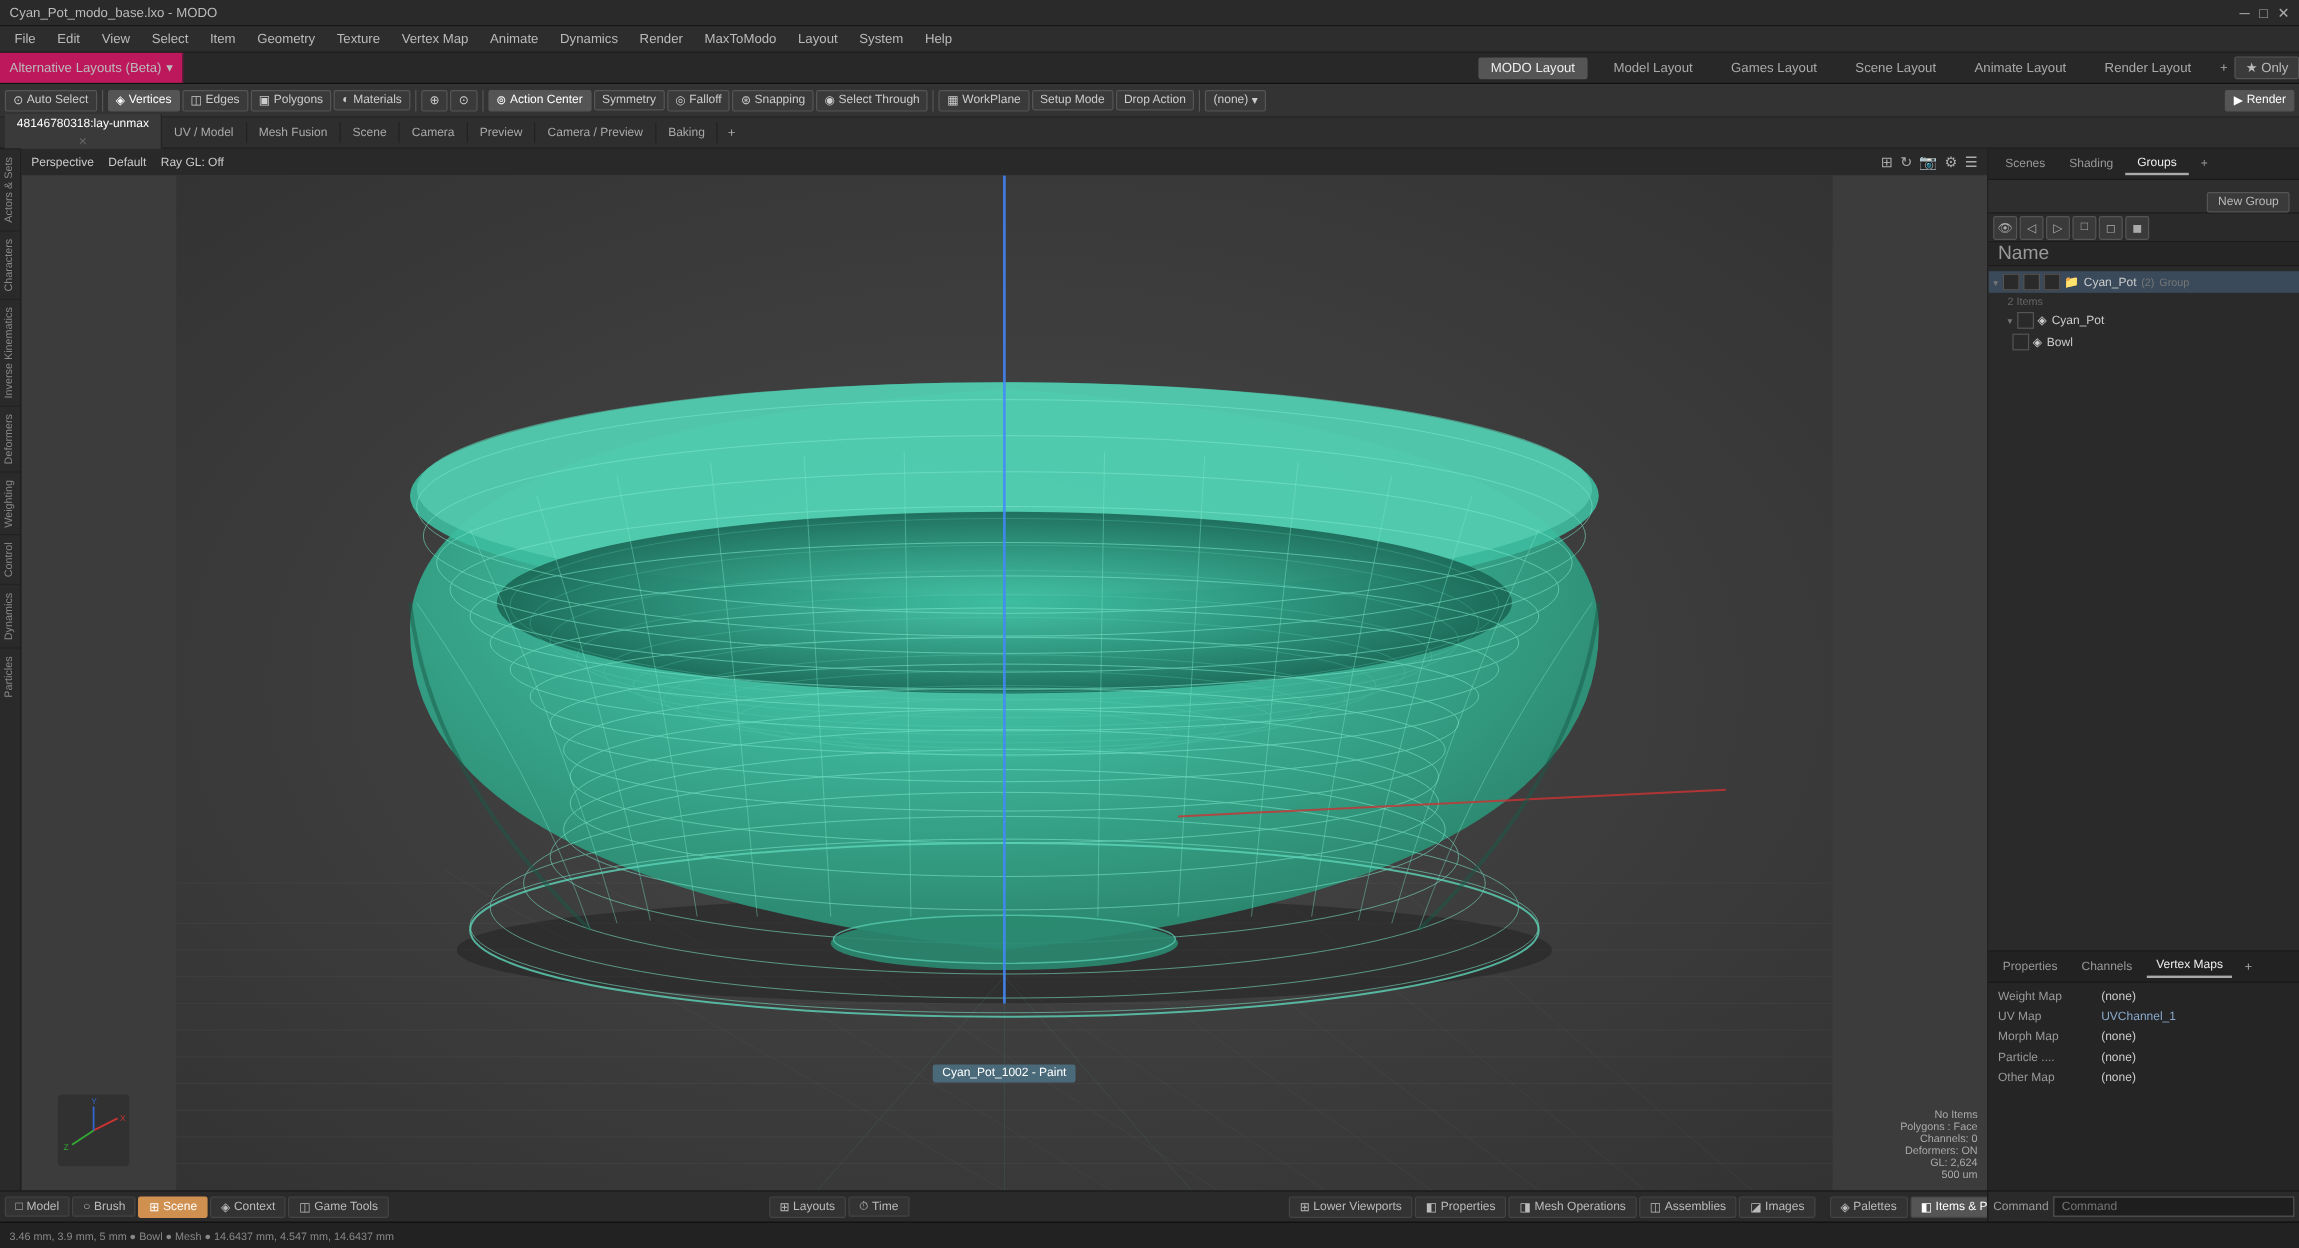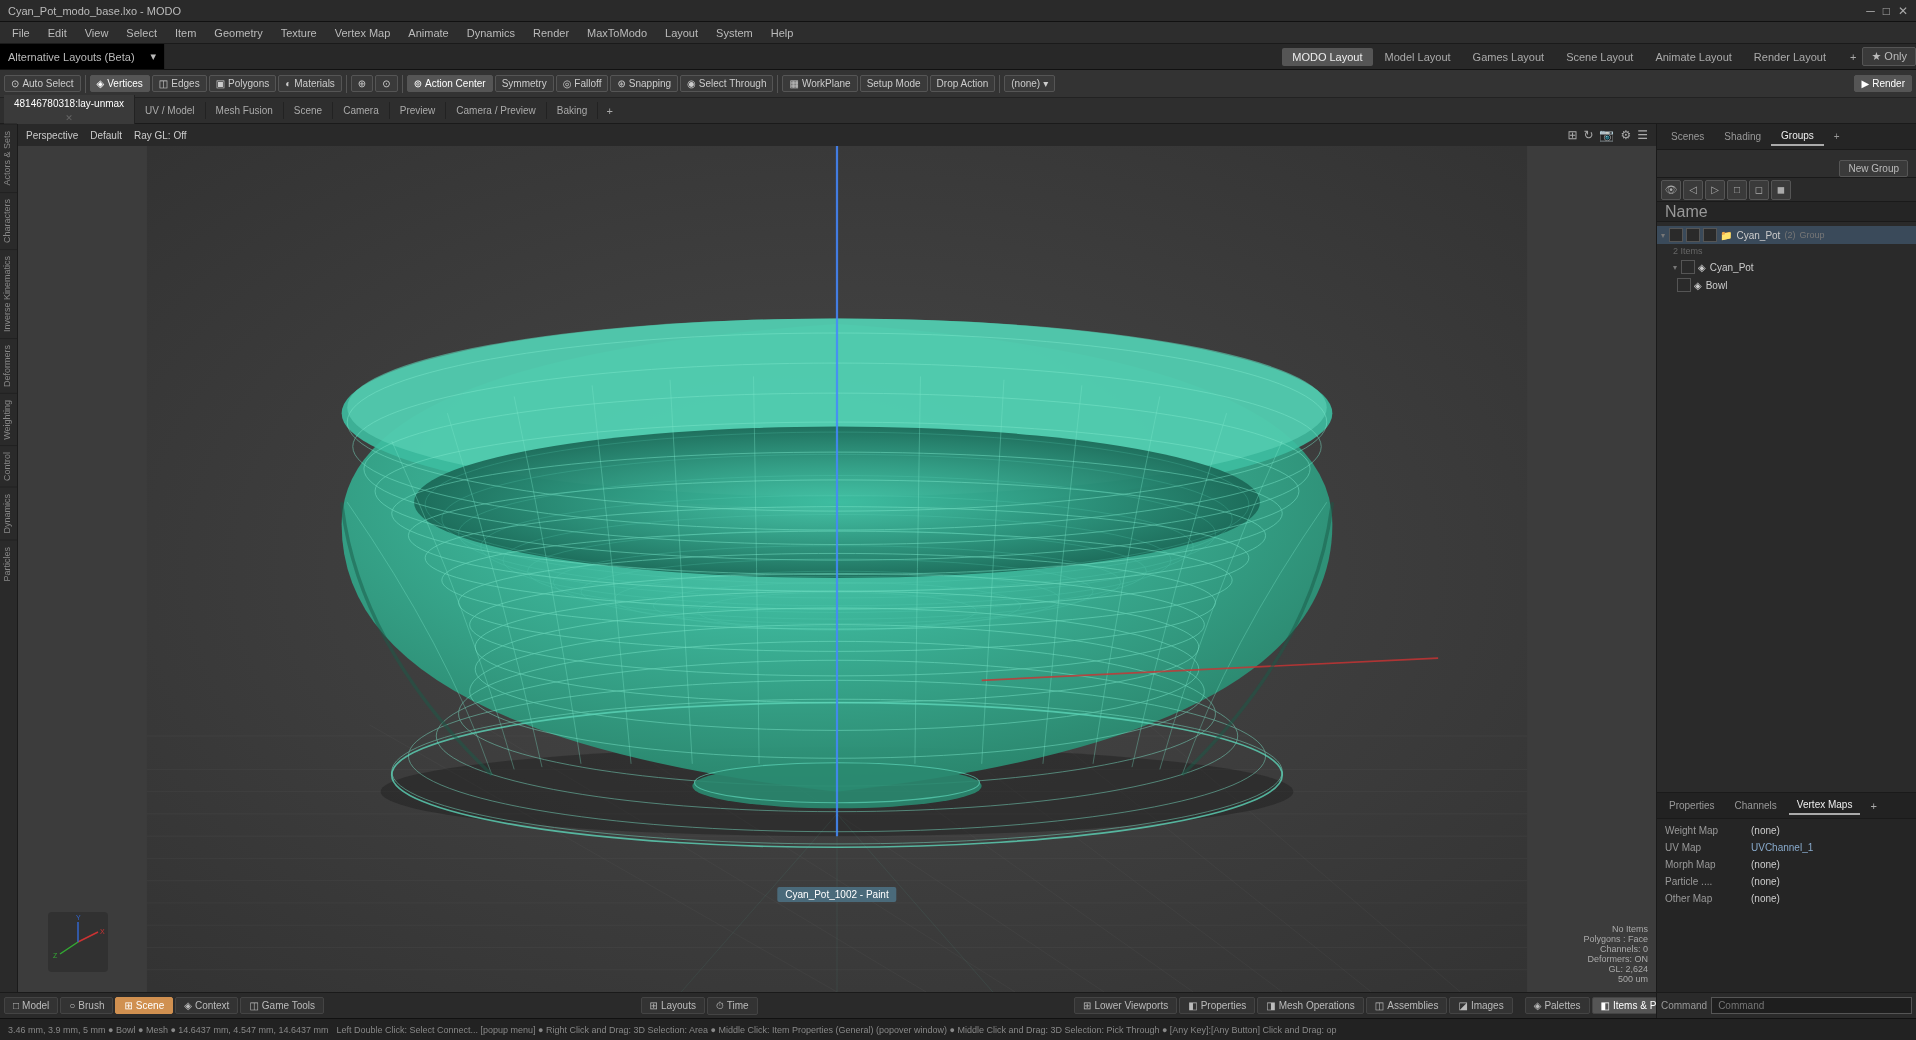--- a/index.html
+++ b/index.html
@@ -29,23 +29,23 @@
       border-radius: 2px;
     }
 
     
     #layout-tabs {
       height: 26px; background: #282828; display: flex; align-items: center;
       border-bottom: 1px solid #111;
     }
     #layout-tabs .alt-layouts {
       padding: 2px 8px; font-size: 11px; color: #bbb; cursor: pointer;
-      background: #000000; border-right: 1px solid #222; display: flex; align-items: center; gap: 16px; height: 100%;
-    }
-    #layout-tabs .tabs-right { display: flex; margin-left: auto; margin-right: 8px; gap: 2px; }
+      background: #be185d; border-right: 1px solid #222; display: flex; align-items: center; gap: 4px; height: 100%;
+    }
+    #layout-tabs .tabs-right { display: flex; margin-left: auto; margin-right: 8px; gap: 12px; }
     #layout-tabs .tab {
       padding: 3px 10px; font-size: 11px; color: #aaa; cursor: pointer;
       border-radius: 2px;
     }
     #layout-tabs .tab.active { background: #555; color: #eee; }
     #layout-tabs .tab-plus { color: #aaa; cursor: pointer; padding: 3px 6px; }
     #layout-tabs .only-btn {
       padding: 2px 8px; font-size: 11px; color: #bbb; cursor: pointer;
       background: #3a3a3a; border: 1px solid #555; border-radius: 2px; margin-left: 0;
     }
@@ -767,14 +767,13 @@
   </div>
 </div>
 
 <div id="command-area">
   <span style="font-size:10px;color:#999;margin-right:4px;">Command</span>
   <input id="command-input" type="text" placeholder="Command" style="">
 </div>
 
 <div id="statusbar">
   <span style="flex-shrink:0; margin-right:8px;">3.46 mm, 3.9 mm, 5 mm ● Bowl ● Mesh ● 14.6437 mm, 4.547 mm, 14.6437 mm</span>
-  <span style="overflow:hidden; white-space:nowrap; text-overflow:ellipsis; flex:1;">Left Double Click: Select Connect... [popup menu] ● Right Click and Drag: 3D Selection: Area ● Middle Click: Item Properties (General) (popover window) ● Middle Click and Drag: 3D Selection: Pick Through ● [Any Key]:[Any Button] Click and Drag: op</span>
 </div>
 
 </body></html>

